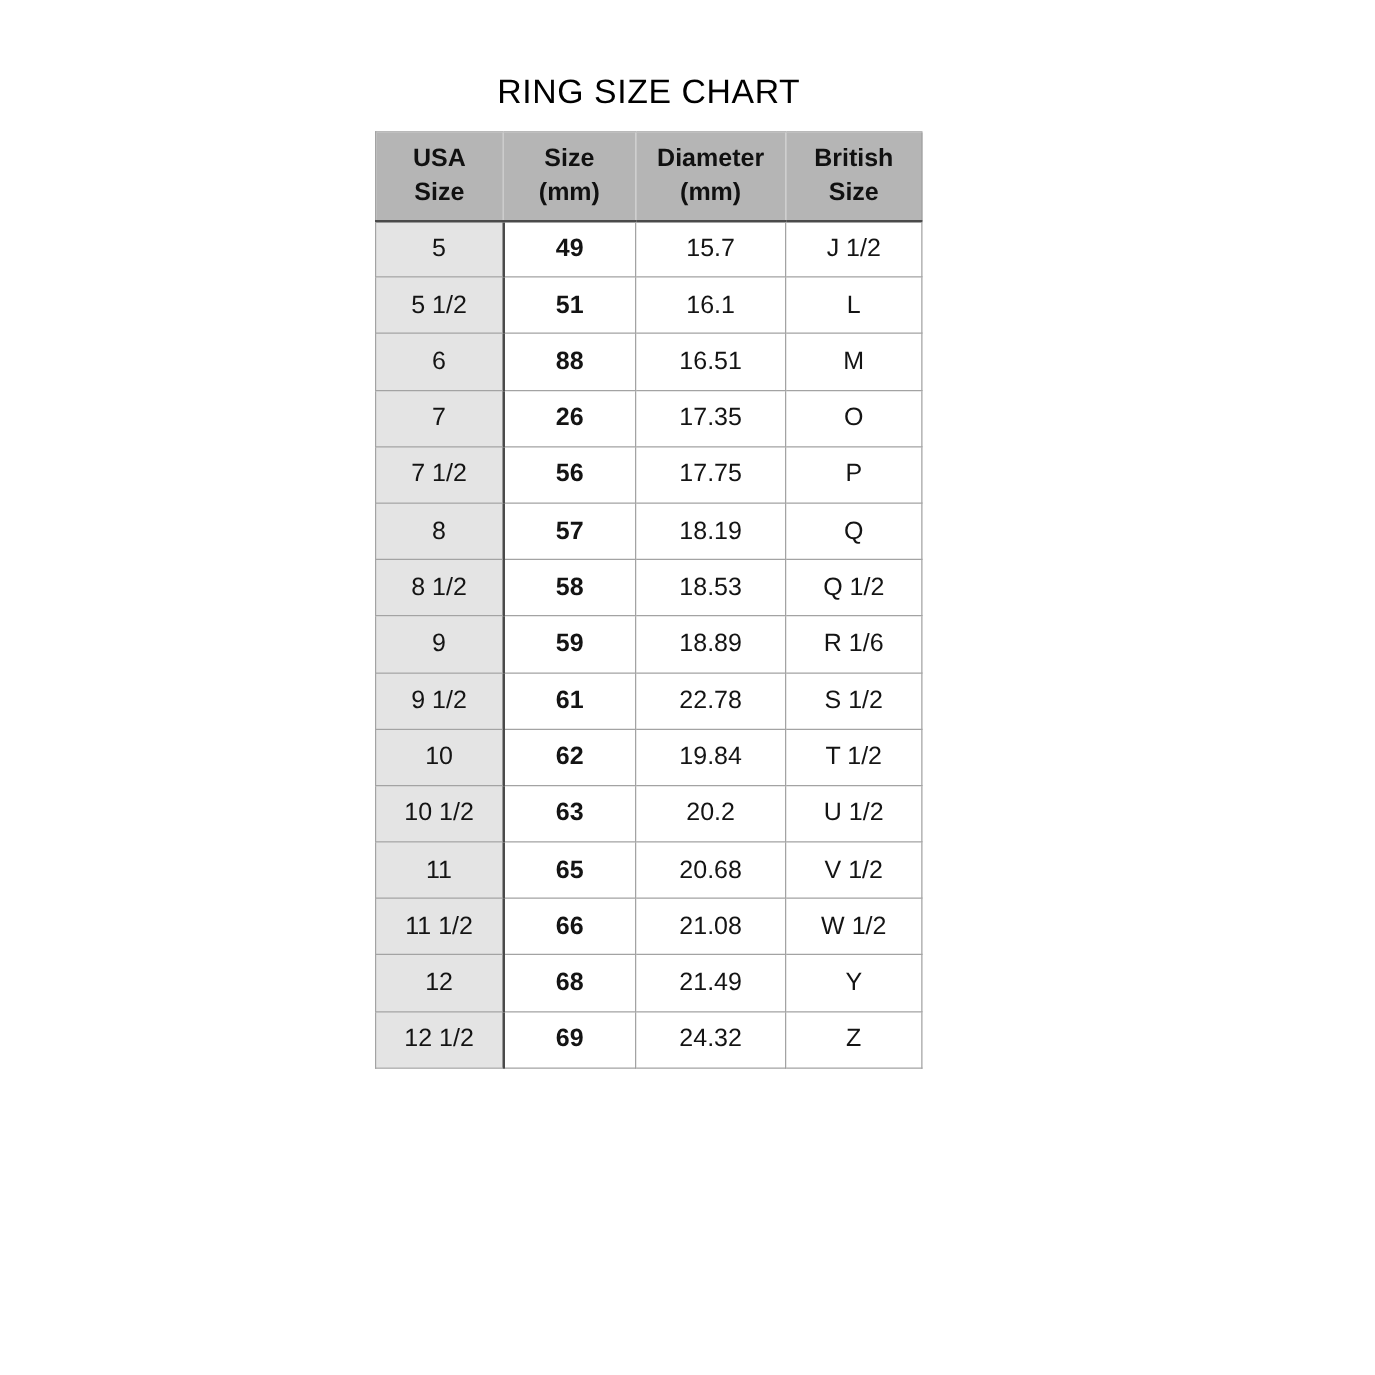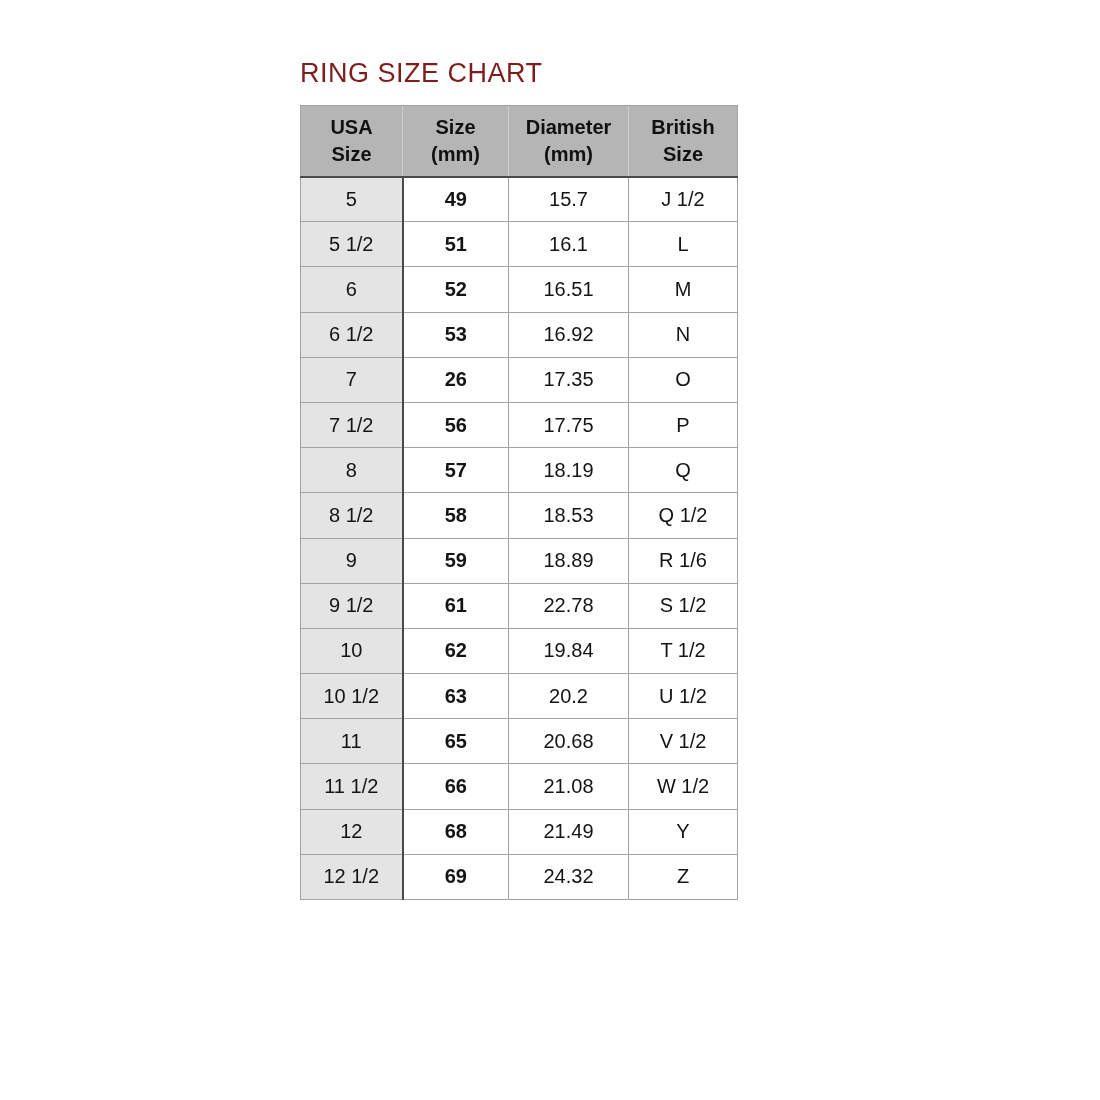--- a/index.html
+++ b/index.html
@@ -16,25 +16,25 @@
     width: 1100px; height: 1100px;
     background: var(--page-bg);
     font-family: "Liberation Sans", sans-serif;
     color: var(--text);
   }
   .page { position: relative; width: 1100px; height: 1100px; background: var(--page-bg); overflow: hidden; }
 
   .chart-title {
     position: absolute;
     top: 58px; left: 300px; width: 438px;
-    text-align: left;
+    text-align: center;
     font-size: 27px;
     font-weight: 400;
     letter-spacing: 0.5px;
-    color: #7f1d1d;
+    color: #000000;
     white-space: nowrap;
   }
 
   table.ring-table {
     position: absolute;
     left: 300px; top: 105px;
     border-collapse: collapse;
     table-layout: fixed;
     border: 1px solid var(--border-light);
   }
@@ -109,29 +109,23 @@
           <td>J 1/2</td>
         </tr>
         <tr>
           <td>5 1/2</td>
           <td>51</td>
           <td>16.1</td>
           <td>L</td>
         </tr>
         <tr>
           <td>6</td>
-          <td>52</td>
+          <td>88</td>
           <td>16.51</td>
           <td>M</td>
-        </tr>
-        <tr>
-          <td>6 1/2</td>
-          <td>53</td>
-          <td>16.92</td>
-          <td>N</td>
         </tr>
         <tr>
           <td>7</td>
           <td>26</td>
           <td>17.35</td>
           <td>O</td>
         </tr>
         <tr>
           <td>7 1/2</td>
           <td>56</td>

